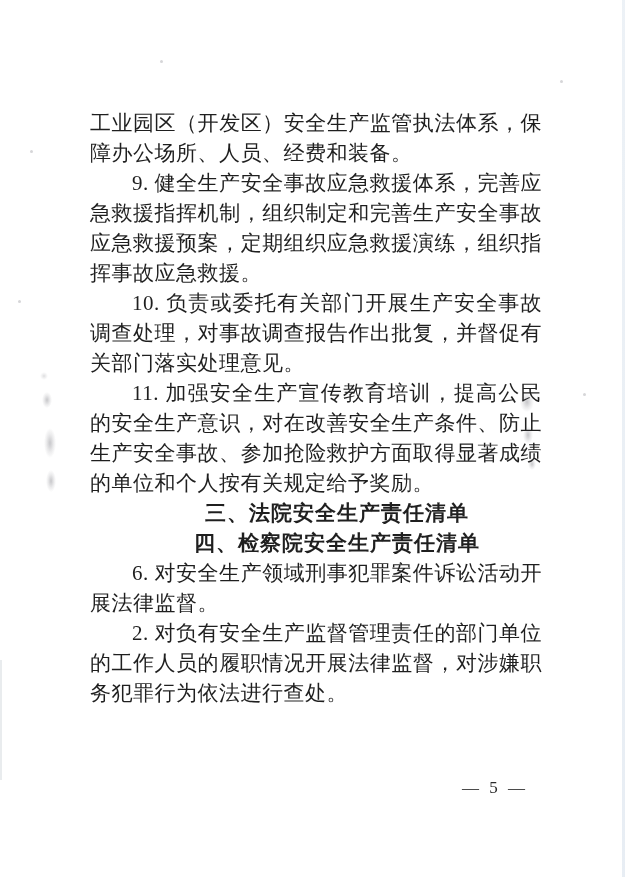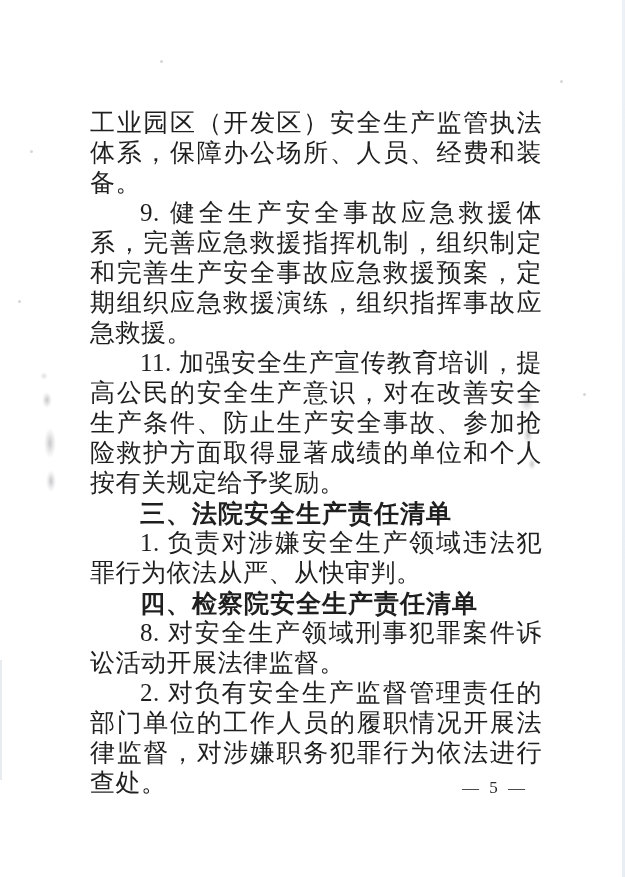--- a/index.html
+++ b/index.html
@@ -29,32 +29,32 @@
   
   .edge-left{
     position:absolute;top:660px;left:0;width:2px;height:120px;
     background:#cfd4da;opacity:.45;
   }
   .content{
     position:absolute;left:90px;top:108px;width:452px;
   }
   .para{
     margin:0;
-    font-size:25px;
+    font-size:21px;
     line-height:30px;
     letter-spacing:.5px;
     text-align:justify;
     color:var(--ink);
   }
   .para.indent{text-indent:2em;}
   .para.heading{
     font-family:"Liberation Sans","DejaVu Sans",sans-serif;
     font-weight:700;
     text-indent:2em;
-    text-align:left;
+    text-align:center;
     letter-spacing:1px;
   }
   .pageno{
     position:absolute;
     left:462px;top:778px;
     font-size:17px;
     letter-spacing:3px;
     color:#2a2a2a;
     font-family:"Liberation Serif","DejaVu Serif",serif;
   }
@@ -83,25 +83,25 @@
   .p5{left:160px;top:60px;}
 </style>
 </head>
 <body>
 
 <div class="page">
 
   <div class="content">
     <p class="para">工业园区（开发区）安全生产监管执法体系，保障办公场所、人员、经费和装备。</p>
     <p class="para indent">9. 健全生产安全事故应急救援体系，完善应急救援指挥机制，组织制定和完善生产安全事故应急救援预案，定期组织应急救援演练，组织指挥事故应急救援。</p>
+    <p class="para indent">10. 负责或委托有关部门开展生产安全事故调查处理，对事故调查报告作出批复，并督促有关部门落实处理意见。</p>
     <p class="para indent">11. 加强安全生产宣传教育培训，提高公民的安全生产意识，对在改善安全生产条件、防止生产安全事故、参加抢险救护方面取得显著成绩的单位和个人按有关规定给予奖励。</p>
     <p class="para heading">三、法院安全生产责任清单</p>
-    <p class="para indent">1. 负责对涉嫌安全生产领域违法犯罪行为依法从严、从快审判。</p>
     <p class="para heading">四、检察院安全生产责任清单</p>
-    <p class="para indent">8. 对安全生产领域刑事犯罪案件诉讼活动开展法律监督。</p>
+    <p class="para indent">6. 对安全生产领域刑事犯罪案件诉讼活动开展法律监督。</p>
     <p class="para indent">2. 对负有安全生产监督管理责任的部门单位的工作人员的履职情况开展法律监督，对涉嫌职务犯罪行为依法进行查处。</p>
   </div>
 
   <div class="pageno">— 5 —</div>
 
   <div class="smudge s1"></div>
   <div class="smudge s2"></div>
   <div class="smudge s3"></div>
   <div class="smudge s4"></div>
   <div class="smudge s5"></div>

